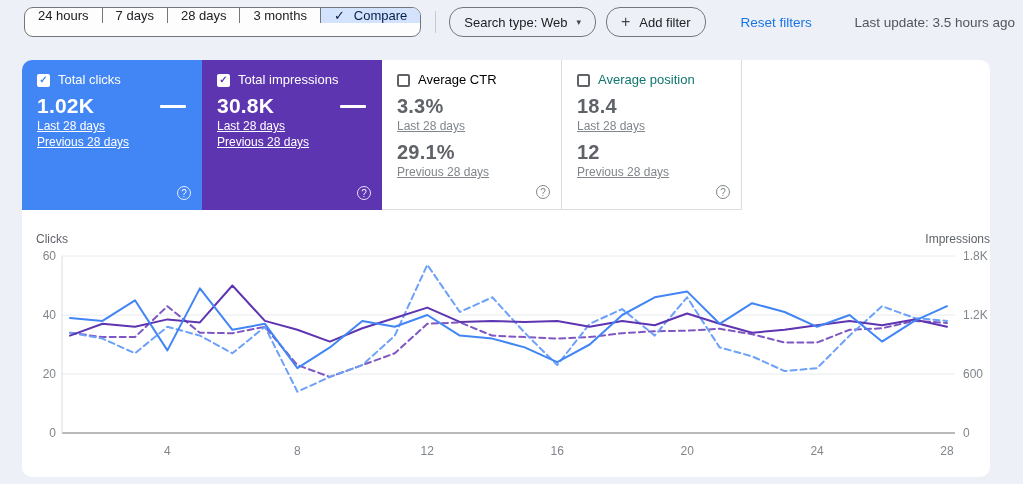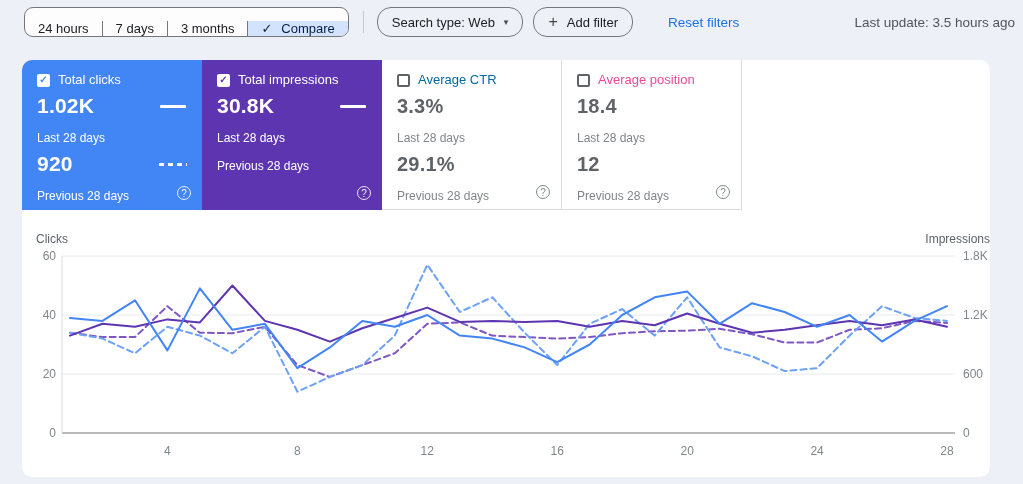--- a/index.html
+++ b/index.html
@@ -13,21 +13,21 @@
   }
 
   
   .toolbar {
     position:absolute; top:6px; left:24px; right:8px; height:32px;
     display:flex; align-items:center;
   }
   .seg-group {
     display:flex; height:30px;
     border:1px solid #74777a; border-radius:9px;
-    background:#fdfdfe; overflow:hidden; align-items:flex-end;
+    background:#fdfdfe; overflow:hidden; align-items:flex-start;
   }
   .seg {
     appearance:none; background:transparent; border:none;
     border-left:1px solid #74777a;
     padding:0 13px; font-size:13px; color:#202124;
     font-family:inherit; display:flex; align-items:center; cursor:pointer;
     white-space:nowrap;
   }
   .seg:first-child { border-left:none; }
   .seg.compare { background:#d3e3fd; color:#041e49; gap:9px; font-weight:500; }
@@ -70,40 +70,41 @@
   .card.purple .checkbox { background:#fff; color:#5e35b1; }
   .card.white .checkbox  { border:2px solid #5f6368; width:13px; height:13px; color:transparent; }
   .metric-row { display:flex; justify-content:space-between; align-items:center; margin-top:8px; }
   .metric-value { font-size:21px; font-weight:700; line-height:22px; letter-spacing:.2px; }
   .card.white .metric-value { color:#5f6368; font-size:20px; }
   .indicator-solid { width:26px; height:3px; background:#fff; border-radius:1px; margin-right:2px; }
   .indicator-dashed {
     width:28px; height:3px; margin-right:1px;
     background:repeating-linear-gradient(90deg,#fff 0 5px,transparent 5px 9px);
   }
-  .metric-sub { font-size:12px; margin-top:14px; }
+  .metric-sub { font-size:12px; margin-top:2px;text-decoration:underline; }
   .card.white .metric-sub { color:#80868b; }
   .help {
     position:absolute; right:11px; bottom:10px;
     width:14px; height:14px; border-radius:50%;
     border:1.4px solid rgba(255,255,255,.85); color:rgba(255,255,255,.92);
     font-size:10px; line-height:14px; text-align:center; cursor:pointer;
   }
   .card.white .help { border-color:#80868b; color:#80868b; }
 
   
   #chart-svg { position:absolute; left:0; top:150px; font-family:inherit; }
 </style>
 </head>
 <body>
 
 <div class="toolbar">
   <div class="seg-group">
     <button class="seg">24 hours</button>
     <button class="seg">7 days</button>
+    <button class="seg">28 days</button>
     <button class="seg">3 months</button>
     <button class="seg compare">
       <span class="check">✓</span>
       <span>Compare</span>
     </button>
   </div>
   <div class="toolbar-divider"></div>
   <button class="pill">
     <span>Search type: Web</span>
     <span class="arrow">▾</span>
@@ -123,60 +124,56 @@
     <div class="card blue">
       <div class="card-head">
         <span class="checkbox">✓</span>
         <span>Total clicks</span>
       </div>
       <div class="metric-row">
         <span class="metric-value">1.02K</span>
         <span class="indicator-solid"></span>
       </div>
       <div class="metric-sub">Last 28 days</div>
-      <div class="metric-row">
-        <span class="metric-value">920</span>
-        <span class="indicator-dashed"></span>
-      </div>
       <div class="metric-sub">Previous 28 days</div>
       <div class="help">?</div>
     </div>
 
     <div class="card purple">
       <div class="card-head">
         <span class="checkbox">✓</span>
         <span>Total impressions</span>
       </div>
       <div class="metric-row">
         <span class="metric-value">30.8K</span>
         <span class="indicator-solid"></span>
       </div>
       <div class="metric-sub">Last 28 days</div>
       <div class="metric-sub">Previous 28 days</div>
       <div class="help">?</div>
     </div>
 
     <div class="card white">
-      <div class="card-head" style="color:#0369a1;">
+      <div class="card-head" style="color:#000000;">
         <span class="checkbox"></span>
         <span>Average CTR</span>
       </div>
       <div class="metric-row">
         <span class="metric-value">3.3%</span>
       </div>
       <div class="metric-sub">Last 28 days</div>
       <div class="metric-row">
         <span class="metric-value">29.1%</span>
       </div>
       <div class="metric-sub">Previous 28 days</div>
       <div class="help">?</div>
     </div>
 
     <div class="card white">
-      <div class="card-head" style="color:#ec4899;text-align:right;">
+      <div class="card-head" style="color:#0f766e;text-align:right;">
         <span class="checkbox"></span>
         <span>Average position</span>
       </div>
       <div class="metric-row">
         <span class="metric-value">18.4</span>
       </div>
       <div class="metric-sub">Last 28 days</div>
       <div class="metric-row">
         <span class="metric-value">12</span>
       </div>

